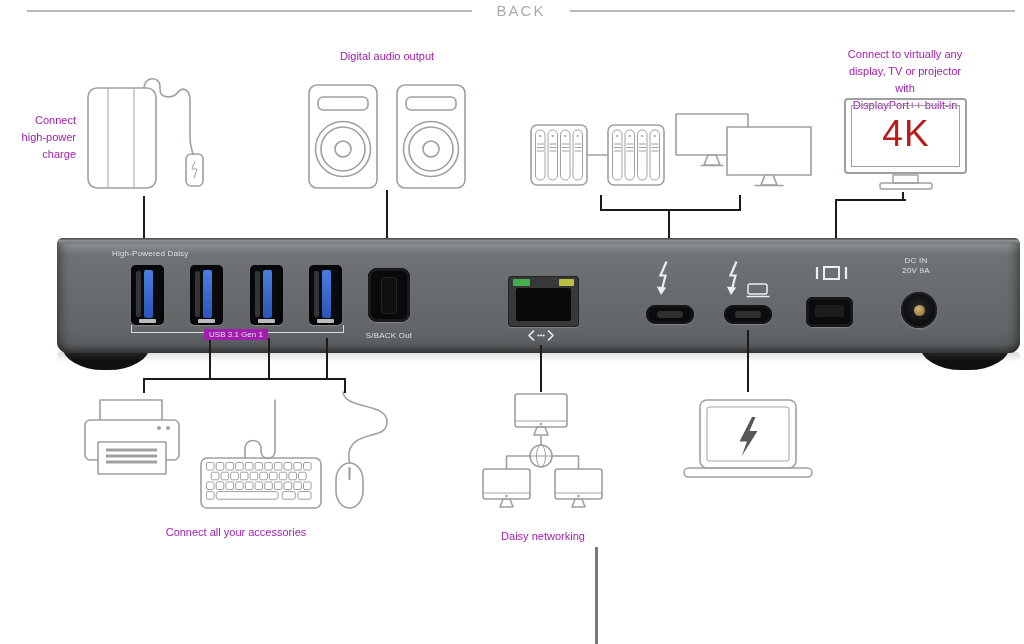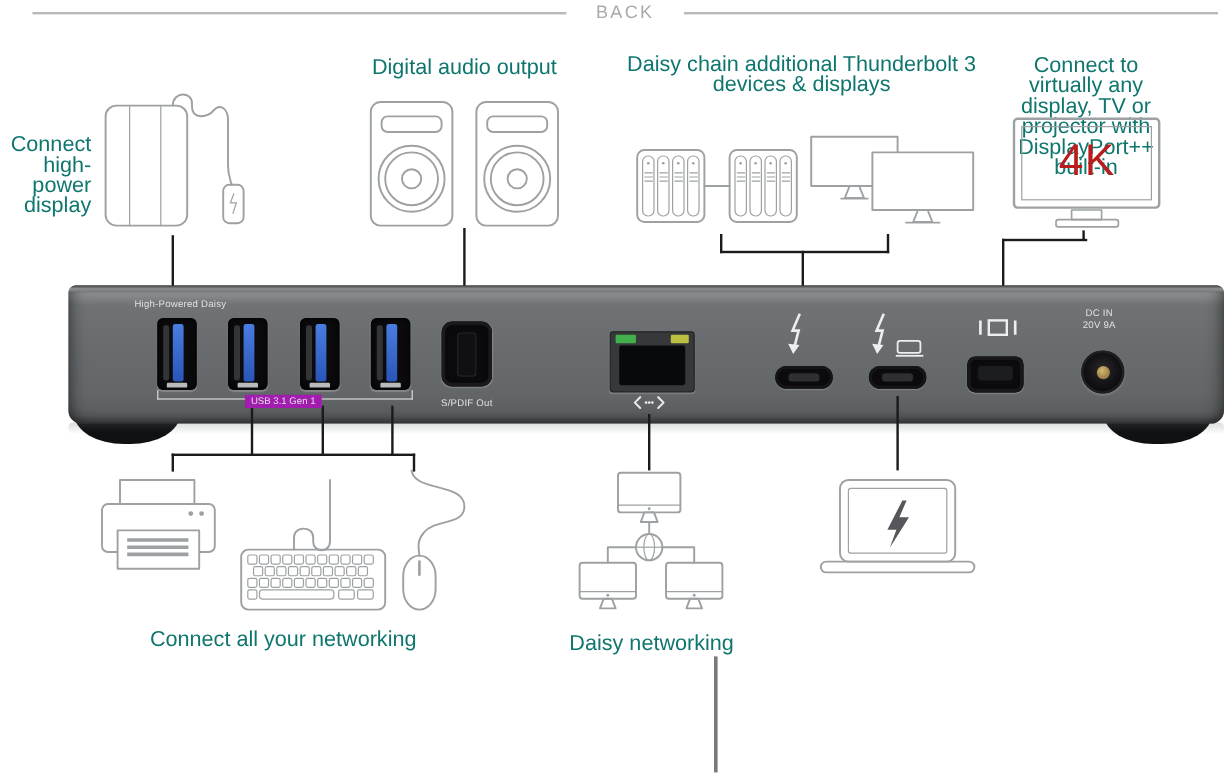--- a/index.html
+++ b/index.html
@@ -1,19 +1,19 @@
 <!DOCTYPE html>
 <html><head>
 <meta charset="utf-8">
 <style>
   html,body{margin:0;padding:0;background:#fff}
   #stage{position:relative;width:1024px;height:644px;background:#fff;overflow:hidden;
          font-family:"Liberation Sans","DejaVu Sans",sans-serif;}
   .abs{position:absolute}
-  .callout{position:absolute;color:#0f766e;font-size:18px;line-height:17px;white-space:pre-line}
+  .callout{position:absolute;color:#a21caf;font-size:11px;line-height:17px;white-space:pre-line}
   .cc{transform:translateX(-50%);text-align:center}
   .blk{position:absolute;background:#1b1b1b}
   svg{display:block;overflow:visible}
   .la{stroke:#9da1a3;fill:none;stroke-width:1.6;stroke-linecap:round;stroke-linejoin:round}
   .laf{fill:#fff;stroke:#9da1a3;stroke-width:1.6;stroke-linejoin:round}
   .lad{fill:#9da1a3;stroke:none}
   .lat{stroke:#9da1a3;fill:none;stroke-width:1}
 
   
   .divider{position:absolute;left:27px;top:3px;width:988px;height:15px;display:flex;align-items:center;gap:25px}
@@ -79,21 +79,21 @@
 <div id="stage">
 
   <div class="divider">
     <div class="dl"></div>
     <div class="dt">BACK</div>
     <div class="dl"></div>
   </div>
 
   <div class="callout" style="left:0;top:112px;width:76px;text-align:right">Connect
 high-power
-display</div>
+charge</div>
 
   <svg class="abs" style="left:82px;top:74px" width="130" height="124" viewBox="0 0 130 124">
     <rect class="la" x="6" y="14" width="68" height="100" rx="9"></rect>
     <path class="lat" d="M26 14 V114 M52 14 V114"></path>
     <path class="la" d="M62 14 C62 2 78 2 78 12 L78 15 C78 26 92 24 96 18 C101 12 108 16 108 26 L108 64 C108 72 110 76 111 80"></path>
     <rect class="la" x="104" y="80" width="17" height="32" rx="5"></rect>
     <path class="lat" d="M113 87 L110 95 H115 L112 104"></path>
   </svg>
   <div class="blk" style="left:143px;top:196px;width:2px;height:51px"></div>
 
@@ -109,22 +109,20 @@
     <g>
       <rect class="la" x="89" y="1" width="68" height="103" rx="8"></rect>
       <rect class="la" x="98" y="13" width="50" height="13" rx="5"></rect>
       <circle class="la" cx="123" cy="65" r="27.5"></circle>
       <circle class="la" cx="123" cy="65" r="22"></circle>
       <circle class="la" cx="123" cy="65" r="8"></circle>
     </g>
   </svg>
   <div class="blk" style="left:386px;top:190px;width:2px;height:68px"></div>
 
-  <div class="callout cc" style="left:668px;top:45px">Daisy chain additional Thunderbolt 3
-devices &amp; displays</div>
   <svg class="abs" style="left:530px;top:124px" width="136" height="64" viewBox="0 0 136 64">
     <g>
       <rect class="la" x="1" y="1" width="56" height="60" rx="6"></rect>
       <g class="lat">
         <rect x="5.5" y="6" width="9.5" height="50" rx="4.5"></rect>
           <rect x="18" y="6" width="9.5" height="50" rx="4.5"></rect>
         <rect x="30.5" y="6" width="9.5" height="50" rx="4.5"></rect>
           <rect x="43" y="6" width="9.5" height="50" rx="4.5"></rect>
         <path d="M7 20 H14 M7 23.5 H14 M7 27 H14 M19.5 20 H26.5 M19.5 23.5 H26.5 M19.5 27 H26.5 M32 20 H39 M32 23.5 H39 M32 27 H39 M44.5 20 H51.5 M44.5 23.5 H51.5 M44.5 27 H51.5"></path>
       </g>
@@ -206,21 +204,21 @@
     <div class="contact"></div>
       <div class="tongue"></div>
       <div class="lip"></div>
   </div>
   <div class="usb-bracket"></div>
   <div class="usb-bracket-label">USB 3.1 Gen 1</div>
 
   <div class="spdif-port">
     <div class="slot"></div>
   </div>
-  <div class="docklabel" style="left:389px;top:331px;transform:translateX(-50%)">S/PDIF Out</div>
+  <div class="docklabel" style="left:389px;top:331px;transform:translateX(-50%)">S/BACK Out</div>
 
   <div class="eth-port">
     <div class="led-g" style="background:#41b04c"></div>
     <div class="led-y" style="background:#b9bf3f"></div>
     <div class="inner"></div>
   </div>
   <svg class="abs" style="left:527px;top:329px" width="28" height="13" viewBox="0 0 28 13">
     <path d="M6.5 2 L2 6.5 L6.5 11 M21.5 2 L26 6.5 L21.5 11" stroke="#e8eaeb" stroke-width="1.7" fill="none" stroke-linecap="round" stroke-linejoin="round"></path>
     <circle cx="11.4" cy="6.5" r="1.1" fill="#e8eaeb"></circle>
       <circle cx="14" cy="6.5" r="1.1" fill="#e8eaeb"></circle>
@@ -316,21 +314,21 @@
         <rect x="199.2" y="99.6" width="13" height="7.6" rx="1.5"></rect>
           <rect x="215" y="99.6" width="13" height="7.6" rx="1.5"></rect>
       </g>
     </g>
     <g>
       <path class="la" d="M260 0 C262 18 304 10 304 30 C304 46 280 40 270 52 C264 59 266 65 266.5 71"></path>
       <rect class="la" x="253" y="71" width="27" height="45" rx="13.5" ry="17"></rect>
       <path d="M266.5 76 V87" stroke="#9da1a3" stroke-width="2.2" stroke-linecap="round" fill="none"></path>
     </g>
   </svg>
-  <div class="callout cc" style="left:236px;top:524px">Connect all your networking</div>
+  <div class="callout cc" style="left:236px;top:524px">Connect all your accessories</div>
 
   <div class="blk" style="left:540px;top:345px;width:2px;height:47px"></div>
   <svg class="abs" style="left:475px;top:392px" width="135" height="132" viewBox="0 0 135 132">
     <g>
       <rect class="la" x="40" y="2" width="52" height="33" rx="2.5"></rect>
       <path class="lat" d="M40 29 H92"></path>
         <circle class="lad" cx="66" cy="32" r="1.2"></circle>
       <path class="la" d="M62 35 L59 43 H73 L70 35 Z"></path>
     </g>
     <path class="la" d="M66 44 V53"></path>

